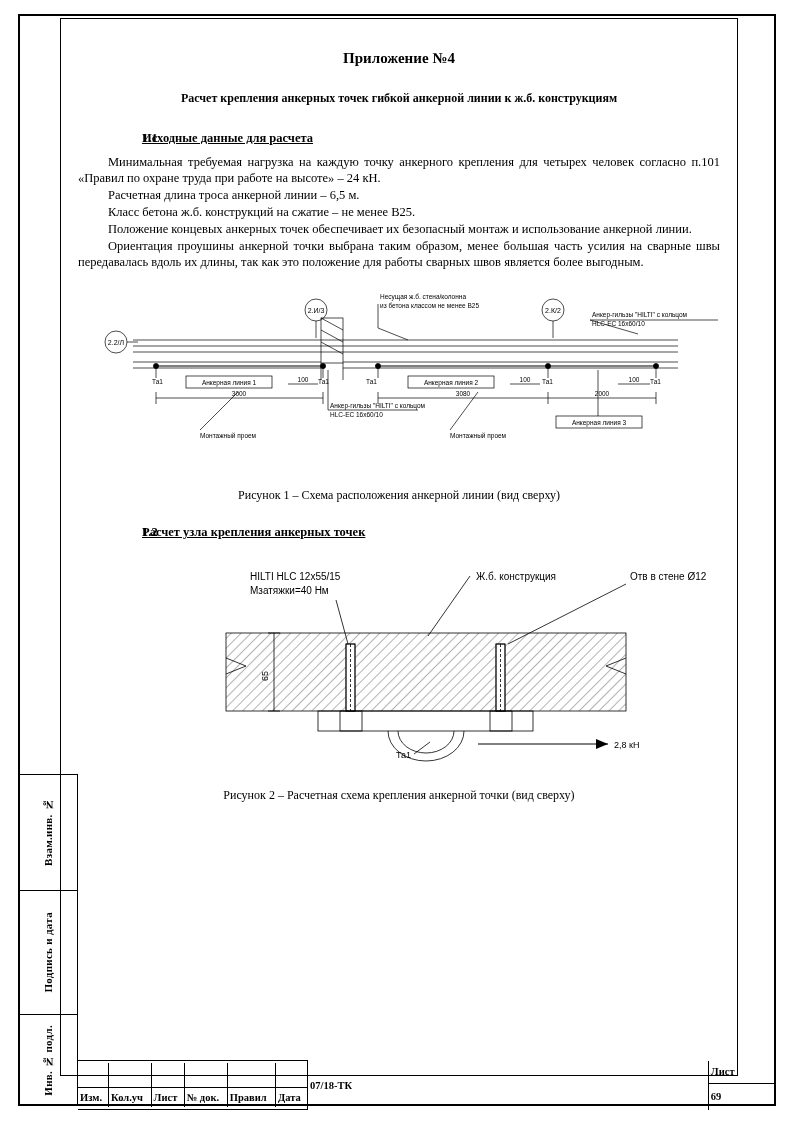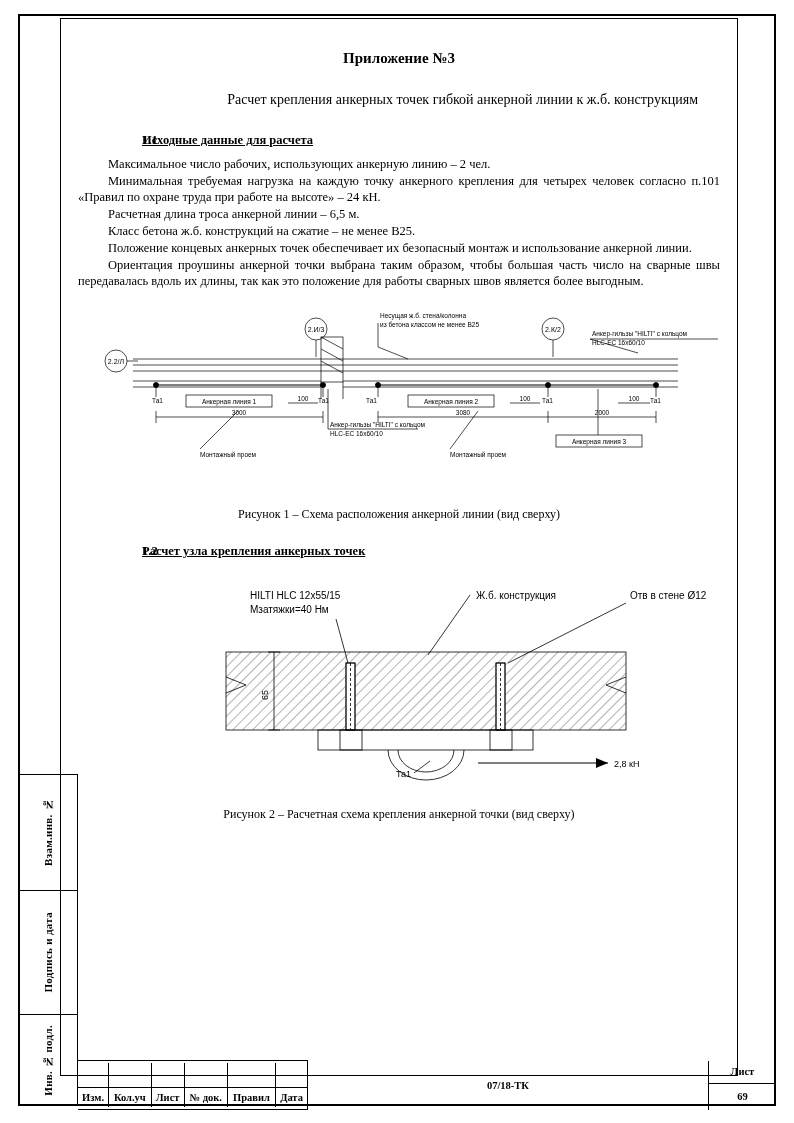--- a/index.html
+++ b/index.html
@@ -53,23 +53,23 @@
     left:78px;top:32px;
     width:642px;
   }
   h1.title{
     text-align:center;
     font-size:15px;
     font-weight:bold;
     margin:18px 0 0 0;
   }
   h2.subtitle{
-    text-align:right;
-    font-size:14px;
-    font-weight:normal;
+    text-align:center;
+    font-size:12px;
+    font-weight:bold;
     margin:24px 22px 0 22px;
     line-height:1.3;
   }
   .section-head{
     display:flex;
     margin:24px 0 8px 0;
     font-weight:bold;
     font-size:12.5px;
   }
   .section-num{width:52px;padding-left:64px;box-sizing:border-box;}
@@ -97,21 +97,20 @@
     width:698px;
     height:46px;
   }
   .stamp table{
     border-collapse:collapse;
     font-family:"Liberation Serif", serif;
   }
   .stamp td{
     border:1px solid #000;
     font-size:10.5px;
-    text-align:center;
     font-weight:bold;
     padding:1px 2px;
     margin-top:44px;
   }
   .doc-code{
     font-size:15px;font-weight:normal;
   }
   .list-cell{font-size:11px;font-weight:normal;}
   .page-num{font-size:14px;font-weight:normal;}
 </style>
@@ -129,35 +128,34 @@
   </div>
   <div class="left-cell" style="top:1000px;height:92px;border-bottom:0;">
     <span class="vtext">Инв. № подл.</span>
   </div>
 </div>
 
 <div class="inner-frame"></div>
 
 <div class="content">
 
-  <h1 class="title">Приложение №3</h1>
+  <h1 class="title">Приложение №4</h1>
 
   <h2 class="subtitle">Расчет крепления анкерных точек гибкой анкерной линии к ж.б. конструкциям</h2>
 
   <div class="section-head">
     <div class="section-num">1.1</div>
     <div class="section-title">Исходные данные для расчета</div>
   </div>
 
-  <p class="body">Максимальное число рабочих, использующих анкерную линию – 2 чел.</p>
   <p class="body just">Минимальная требуемая нагрузка на каждую точку анкерного крепления для четырех человек согласно п.101 «Правил по охране труда при работе на высоте» – 24 кН.</p>
   <p class="body">Расчетная длина троса анкерной линии – 6,5 м.</p>
   <p class="body">Класс бетона ж.б. конструкций на сжатие – не менее В25.</p>
   <p class="body just">Положение концевых анкерных точек обеспечивает их безопасный монтаж и использование анкерной линии.</p>
-  <p class="body just">Ориентация проушины анкерной точки выбрана таким образом, чтобы большая часть число на сварные швы передавалась вдоль их длины, так как это положение для работы сварных швов является более выгодным.</p>
+  <p class="body just">Ориентация проушины анкерной точки выбрана таким образом, менее большая часть усилия на сварные швы передавалась вдоль их длины, так как это положение для работы сварных швов является более выгодным.</p>
 
   <div class="fig-wrap">
     <svg width="642" height="200" viewBox="0 0 642 200">
       <g fill="none" stroke="#000" stroke-width="0.7" font-family="'Liberation Sans', sans-serif">
 
         <line x1="55" y1="60" x2="600" y2="60"></line>
         <line x1="55" y1="66" x2="600" y2="66"></line>
         <line x1="55" y1="72" x2="600" y2="72"></line>
 
         <rect x="243" y="38" width="22" height="45"></rect>

